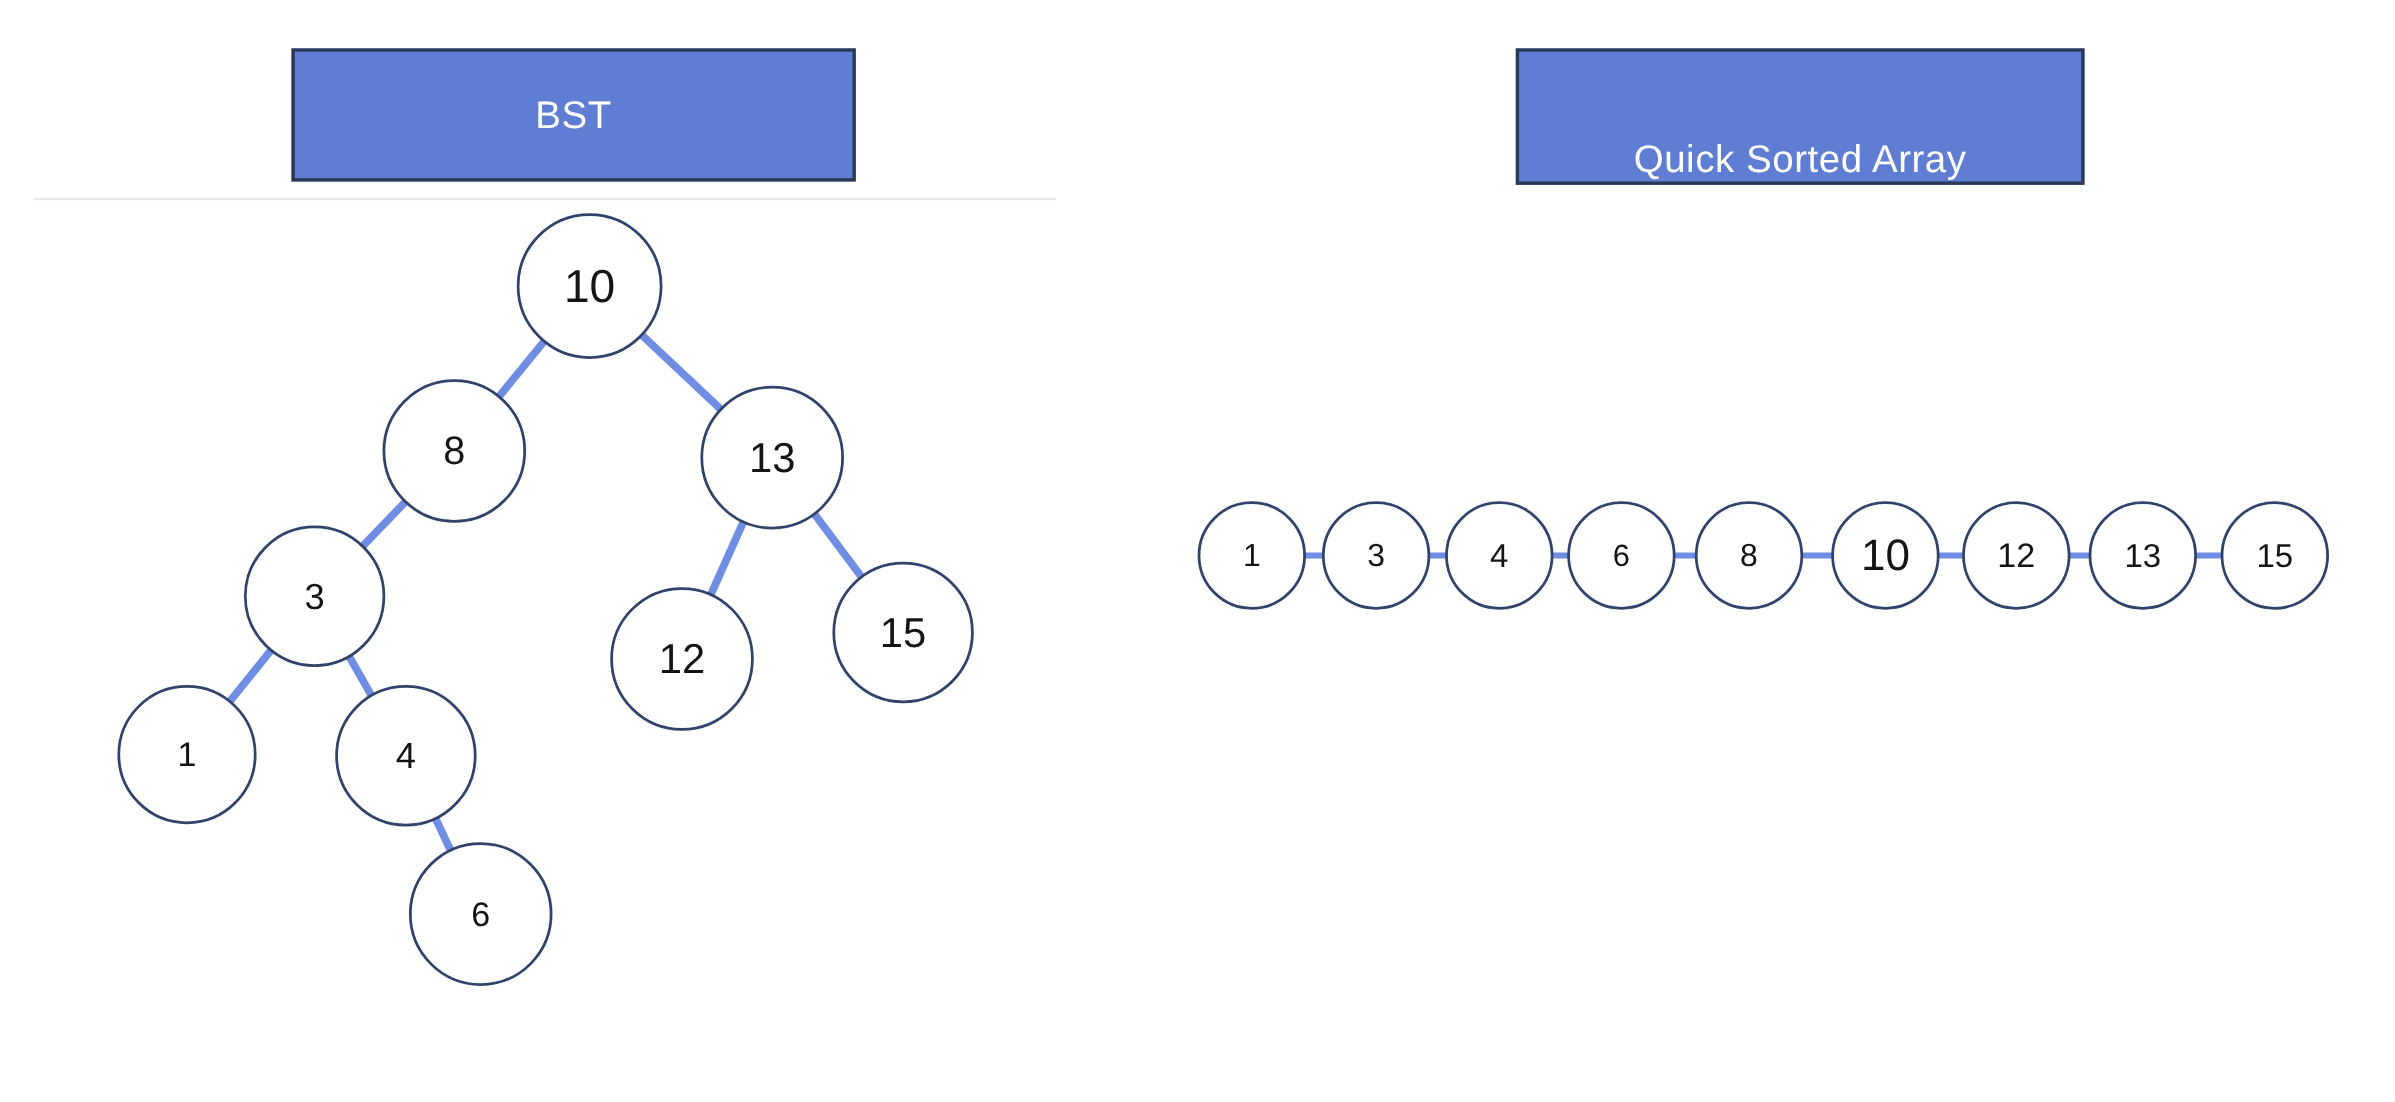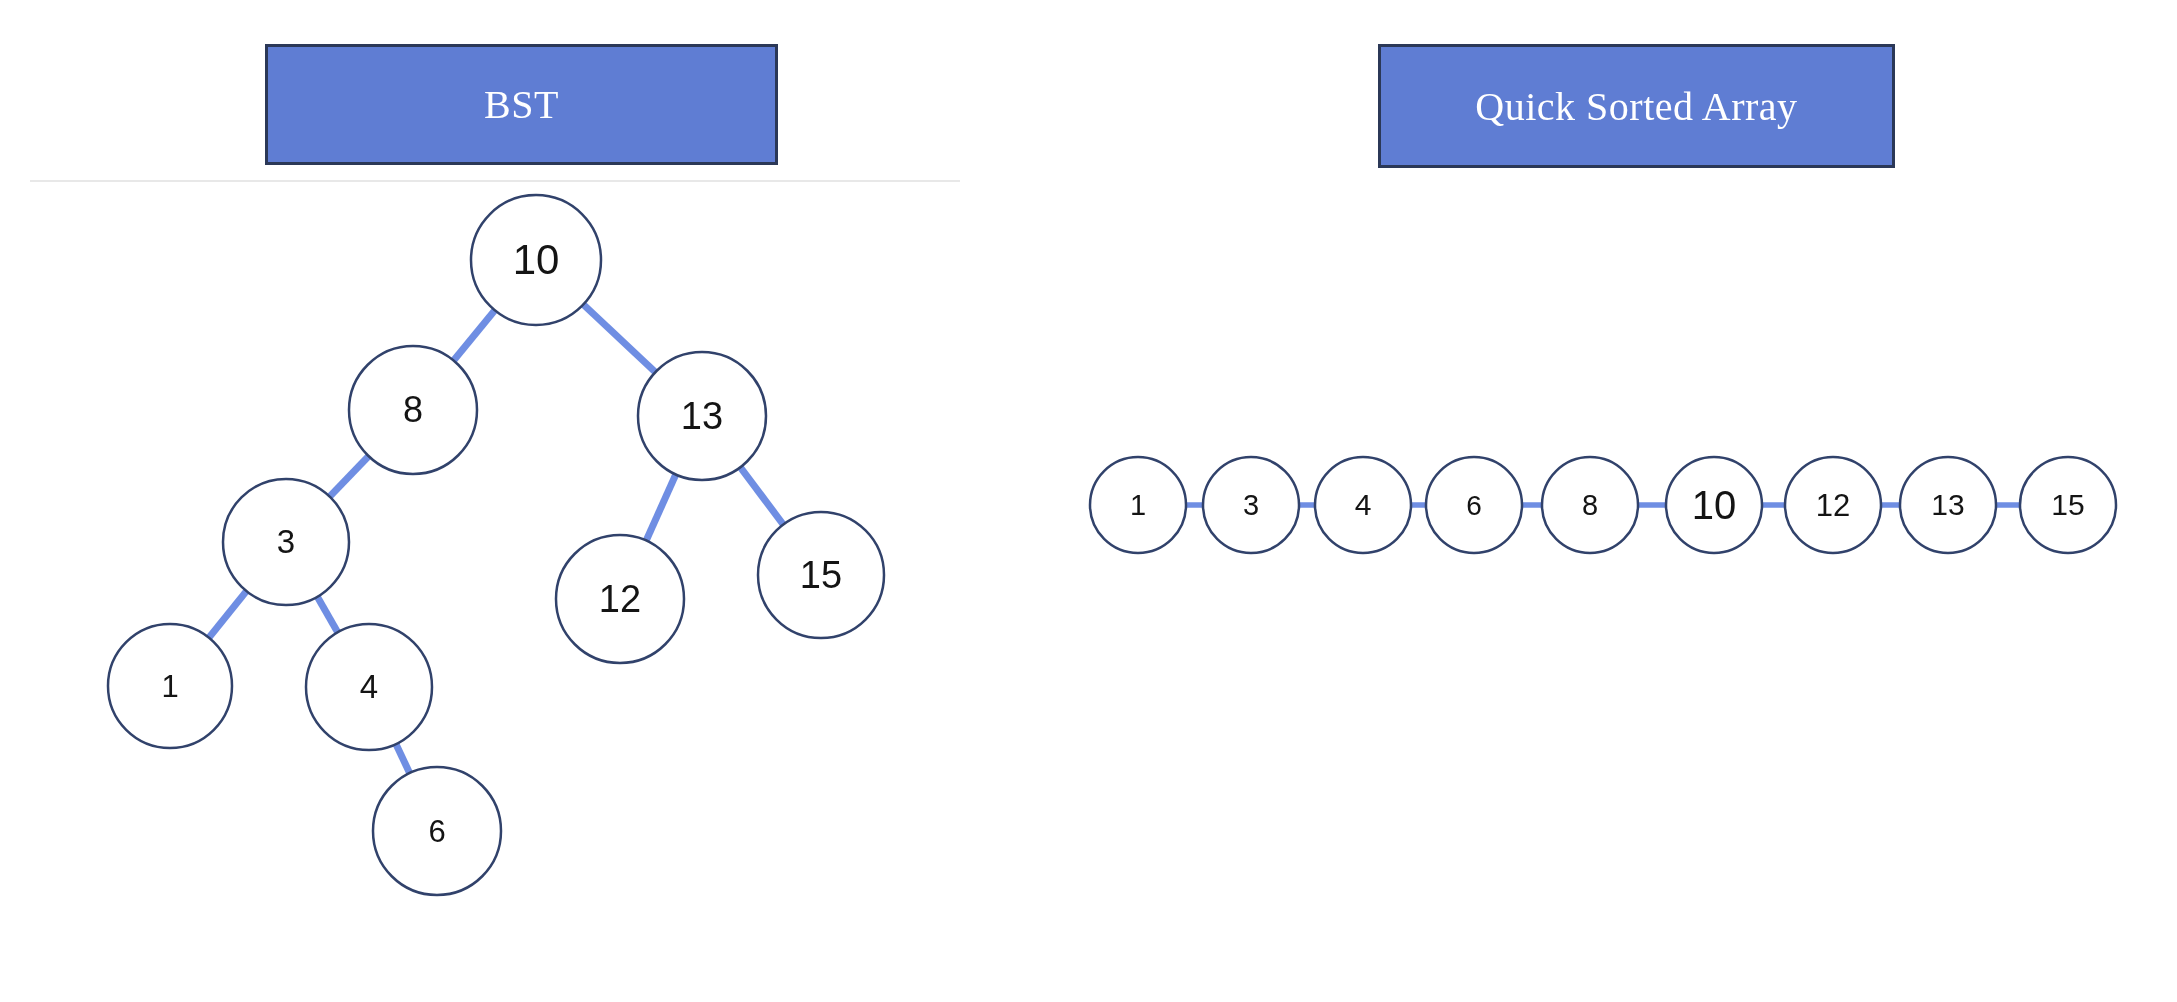--- a/index.html
+++ b/index.html
@@ -18,23 +18,22 @@
   .title-box {
     position: absolute;
     display: flex;
     align-items: center;
     justify-content: center;
     box-sizing: border-box;
     border-style: solid;
     border-width: 3px;
   }
   .title-box span {
-    font-size: 40px;
+    font-size: 35px;
     letter-spacing: 0.5px;
-    font-family: Liberation Serif, serif;
   }
   #bst-title-box {
     left: 265px;
     top: 44px;
     width: 513px;
     height: 121px;
   }
   #array-title-box {
     left: 1378px;
     top: 44px;
@@ -62,21 +61,21 @@
 </style>
 </head>
 <body>
 
 <div id="canvas">
 
   <div id="bst-title-box" class="title-box" style="background: rgb(95, 125, 211); border-color: rgb(43, 56, 87); color: rgb(255, 255, 255);">
     <span>BST</span>
   </div>
 
-  <div id="array-title-box" class="title-box" style="background: rgb(95, 125, 211); border-color: rgb(43, 56, 87); color: rgb(255, 255, 255);">
+  <div id="array-title-box" class="title-box" style="background: rgb(95, 125, 211); border-color: rgb(43, 56, 87); color: rgb(255, 255, 255); align-items: flex-end;">
     <span>Quick Sorted Array</span>
   </div>
 
   <div id="left-divider" style="background: rgb(232, 232, 232);"></div>
 
   <svg id="diagram" viewBox="0 0 2177 1002" xmlns="http://www.w3.org/2000/svg">
       <line x1="536" y1="260" x2="413" y2="410" stroke="#6F8EE3" stroke-width="7"></line>
       <line x1="536" y1="260" x2="702" y2="416" stroke="#6F8EE3" stroke-width="7"></line>
       <line x1="413" y1="410" x2="286" y2="542" stroke="#6F8EE3" stroke-width="7"></line>
       <line x1="286" y1="542" x2="170" y2="686" stroke="#6F8EE3" stroke-width="7"></line>

